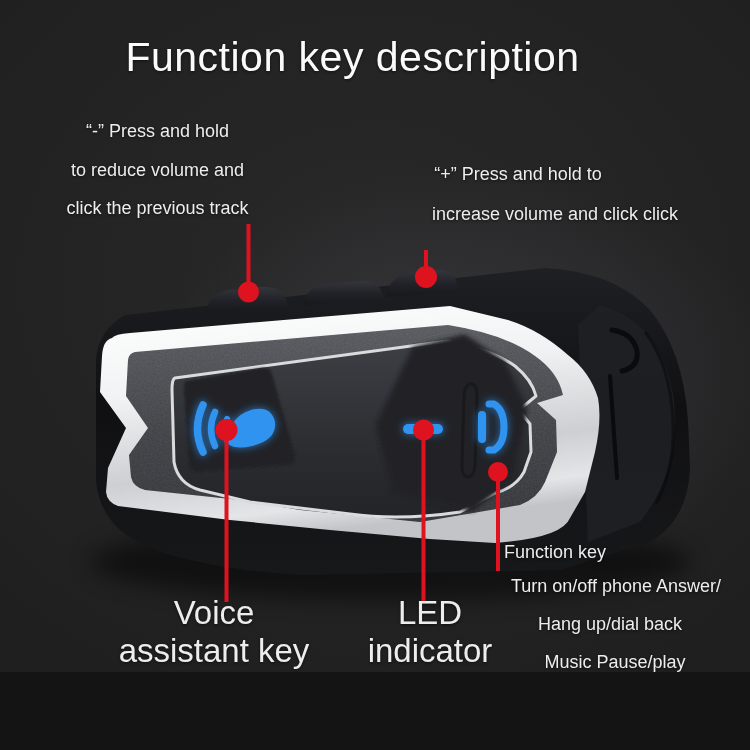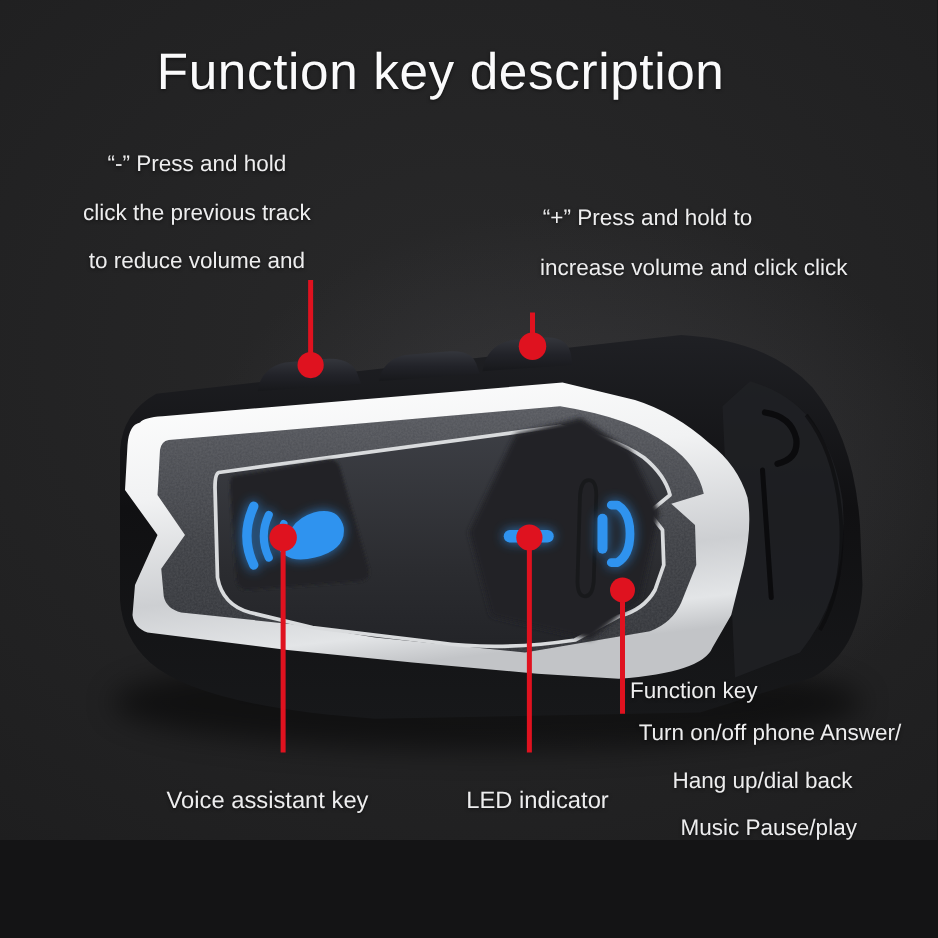--- a/index.html
+++ b/index.html
@@ -7,21 +7,21 @@
     position:relative;width:750px;height:672px;overflow:hidden;
     font-family:"Liberation Sans","DejaVu Sans",sans-serif;
     background:
       radial-gradient(ellipse 430px 300px at 62% 57%, rgba(82,82,88,.40), rgba(40,40,42,0) 72%),
       radial-gradient(ellipse 900px 760px at 50% 42%, #29292a 0%, #212122 50%, #1c1c1d 78%, #1a1a1b 100%);
   }
   .txt{position:absolute;color:#ededee;text-shadow:0 1px 3px rgba(0,0,0,.55);}
   .center{text-align:center;}
   .title{font-size:41px;letter-spacing:.5px;color:#fafafb;}
   .note{font-size:18px;}
-  .label{font-size:19px;margin-top:36px;}
+  .label{font-size:33px;}
   svg{position:absolute;left:0;top:0;}
 </style>
 </head>
 <body>
 
 <div class="stage">
 
   <svg width="750" height="750" viewBox="0 0 750 750">
     <defs>
       <linearGradient id="gBody" x1="0" y1="0" x2="0" y2="1">
@@ -138,22 +138,22 @@
       <circle cx="423.5" cy="430" r="10.5" stroke="none"></circle>
       <line x1="498" y1="472" x2="498" y2="571" stroke-width="4"></line>
       <circle cx="498" cy="472" r="10" stroke="none"></circle>
     </g>
   </svg>
 
   <div class="txt title center" style="left:95px;top:34px;width:515px;">Function key description</div>
 
   <div class="txt note center" style="left:25px;top:112px;width:265px;line-height:38.5px;">
     <div>“-” Press and hold</div>
+    <div>to reduce volume and</div>
     <div>click the previous track</div>
-    <div>to reduce volume and</div>
   </div>
 
   <div>
     <div class="txt note center" style="left:388px;top:164px;width:260px;">“+” Press and hold to</div>
     <div class="txt note center" style="left:375px;top:204px;width:360px;">increase volume and click click</div>
   </div>
 
   <div class="txt label center" style="left:104px;top:594px;width:220px;">Voice assistant key</div>
 
   <div class="txt label center" style="left:360px;top:594px;width:140px;">LED indicator</div>

